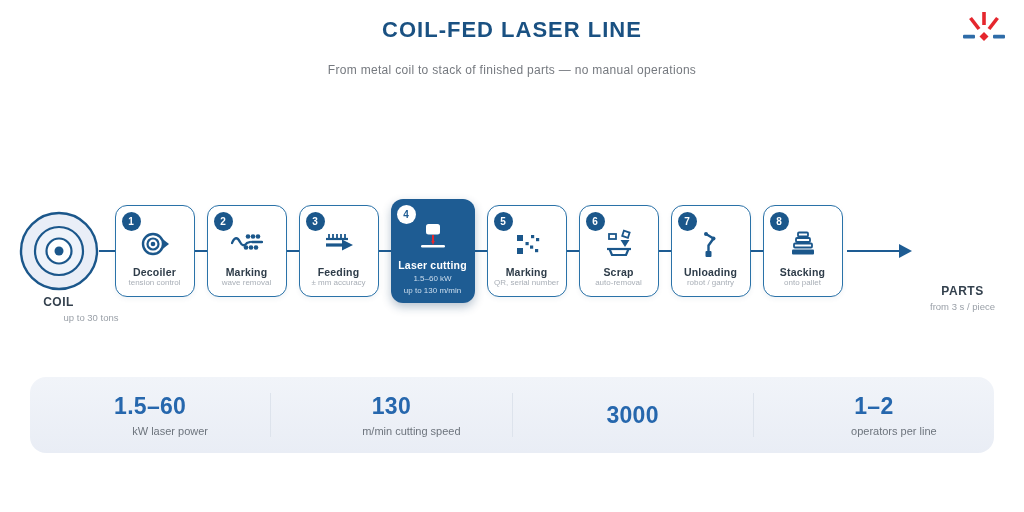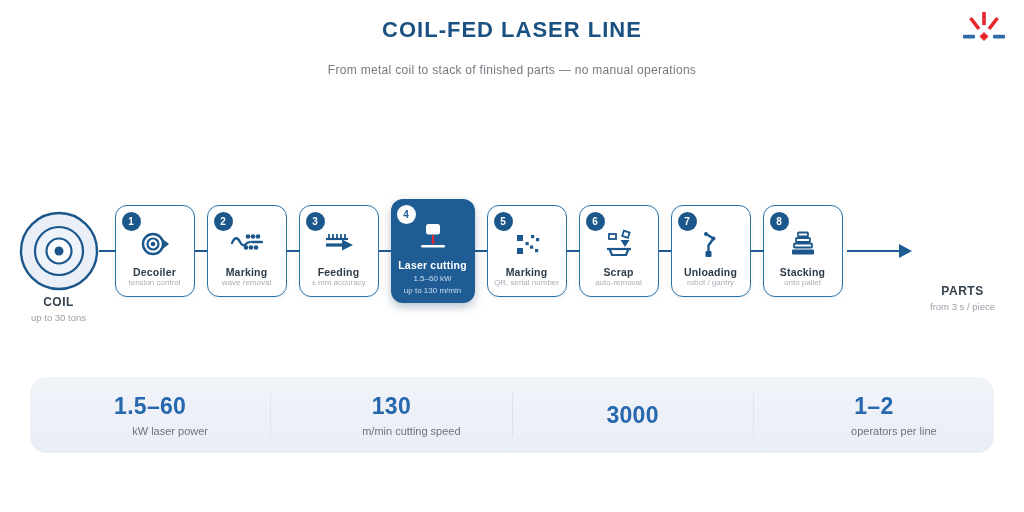--- a/index.html
+++ b/index.html
@@ -12,21 +12,21 @@
   .title { font-size:22px; font-weight:bold; letter-spacing:1px; color:#1a5182; }
   .subtitle { margin-top:20px; font-size:12px; color:#75797f; letter-spacing:0.3px; }
   .logo { position:absolute; top:8px; right:16px; width:48px; height:48px; }
 
   
   .flow { margin-top:122px; height:104px; display:flex; align-items:center; justify-content:center; }
 
   .coil-block { position:relative; width:80px; height:80px; flex:0 0 auto; }
   .coil-labels { position:absolute; top:84px; left:50%; transform:translateX(-50%); width:120px; text-align:center; }
   .in-title { font-size:12px; font-weight:bold; letter-spacing:0.5px; color:#34414e; }
-  .in-sub { margin-top:3px; font-size:9.5px; color:#9aa0a8; }
+  .in-sub { margin-top:3px; font-size:9.5px; color:#9aa0a8;text-align:right; }
 
   .conn { width:12px; height:2px; background:#1e5c93; flex:0 0 auto; }
   .conn.first { width:16px; }
 
   .card { position:relative; width:80px; height:92px; background:#ffffff;
           border:1.5px solid #2a72a8; border-radius:12px; flex:0 0 auto;
           display:flex; flex-direction:column; align-items:center; justify-content:flex-end;
           padding-bottom:9px; box-shadow:0 2px 5px rgba(30,70,110,0.06); }
   .badge { position:absolute; top:6px; left:6px; width:19px; height:19px; border-radius:50%;
            background:#1b578b; color:#ffffff; font-size:10px; font-weight:bold;

